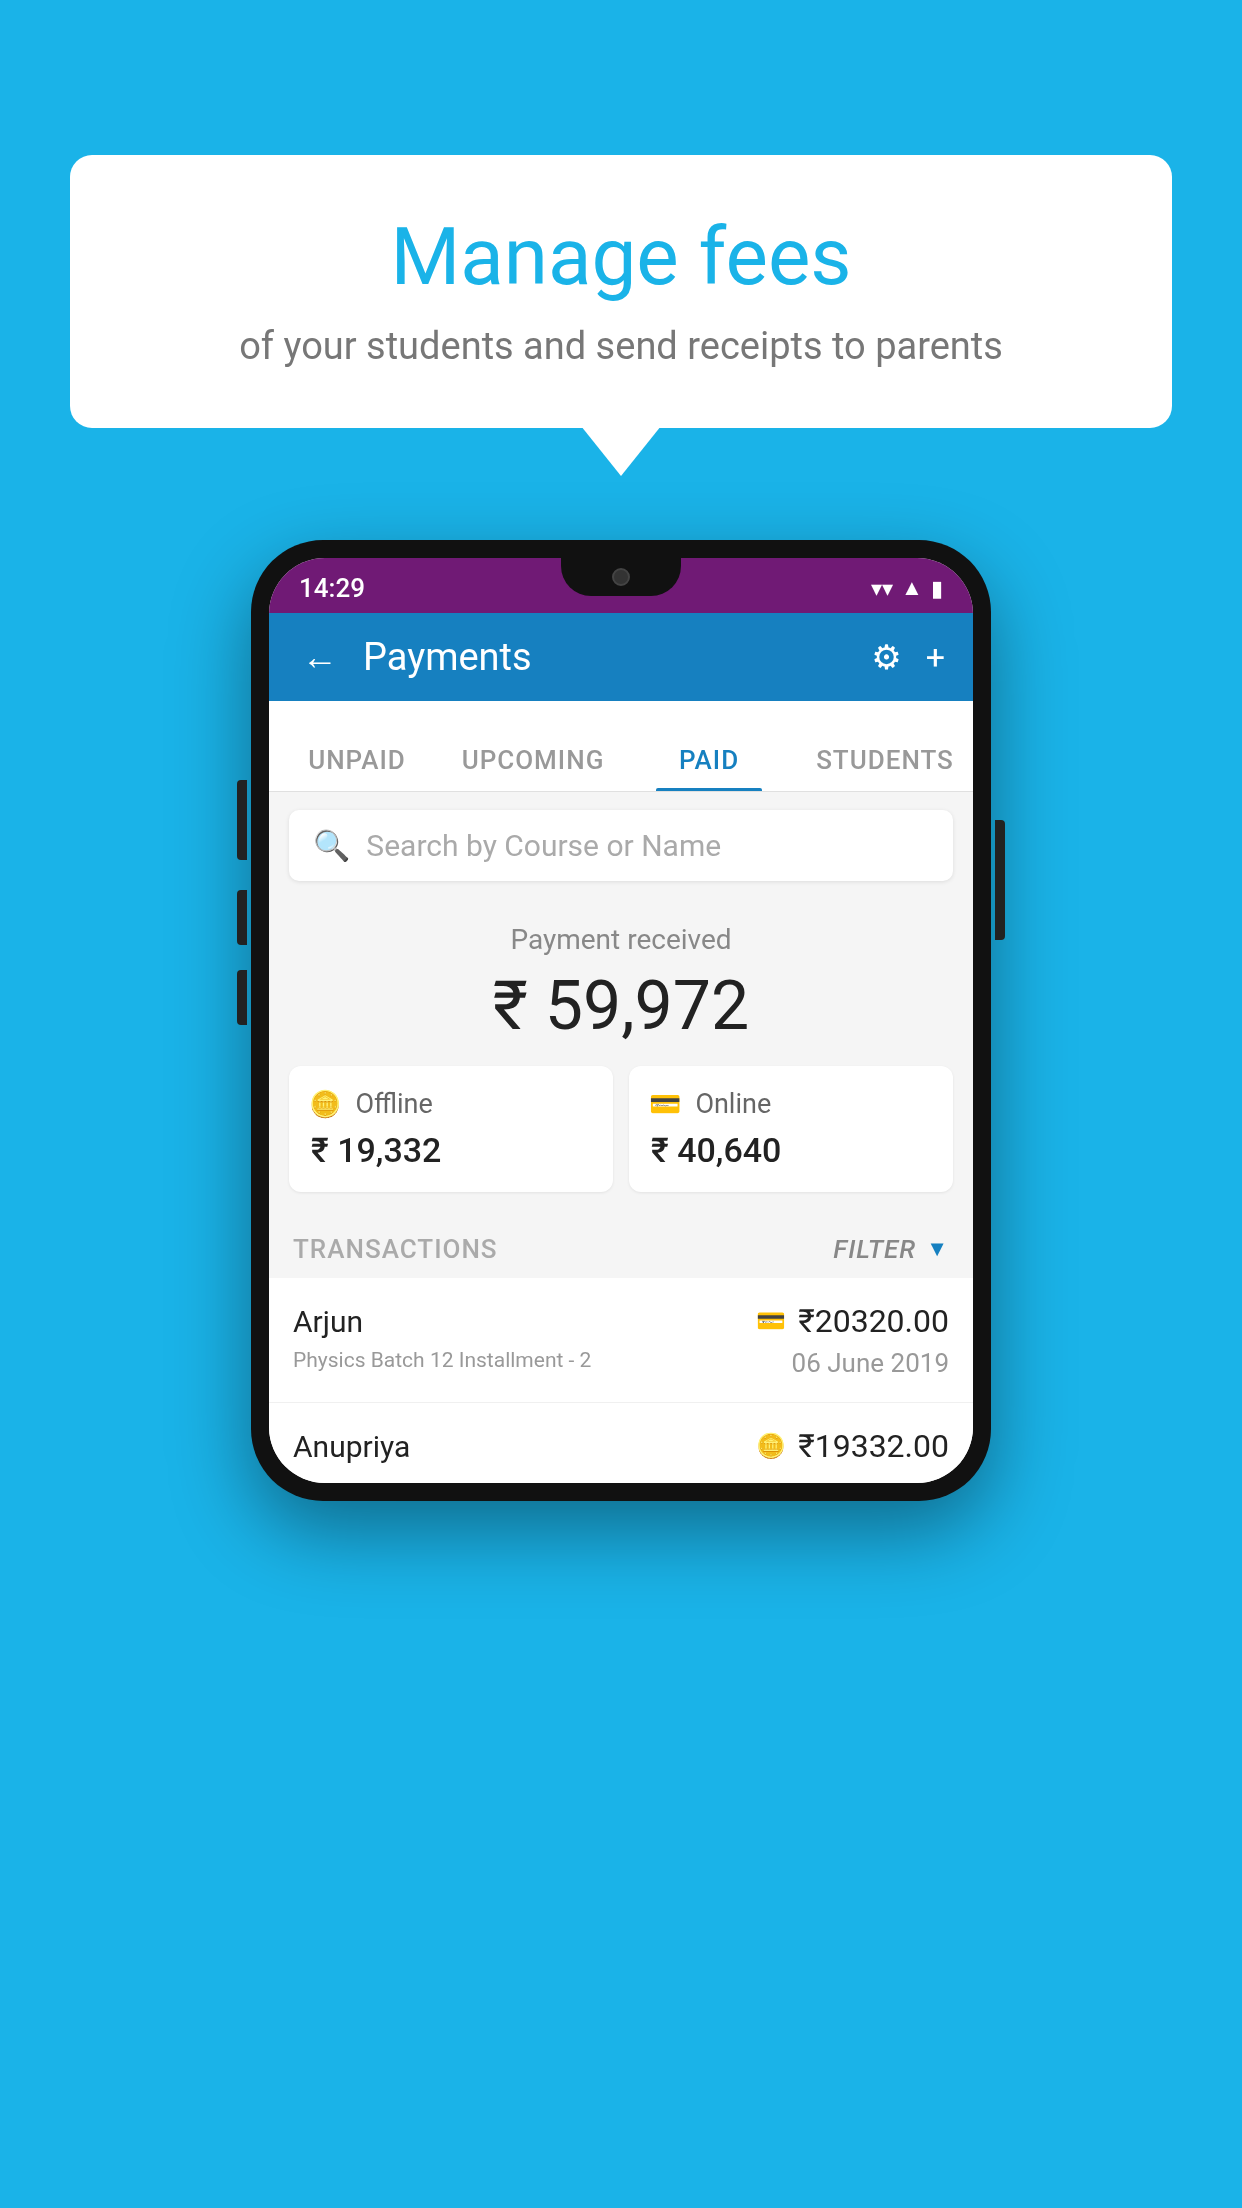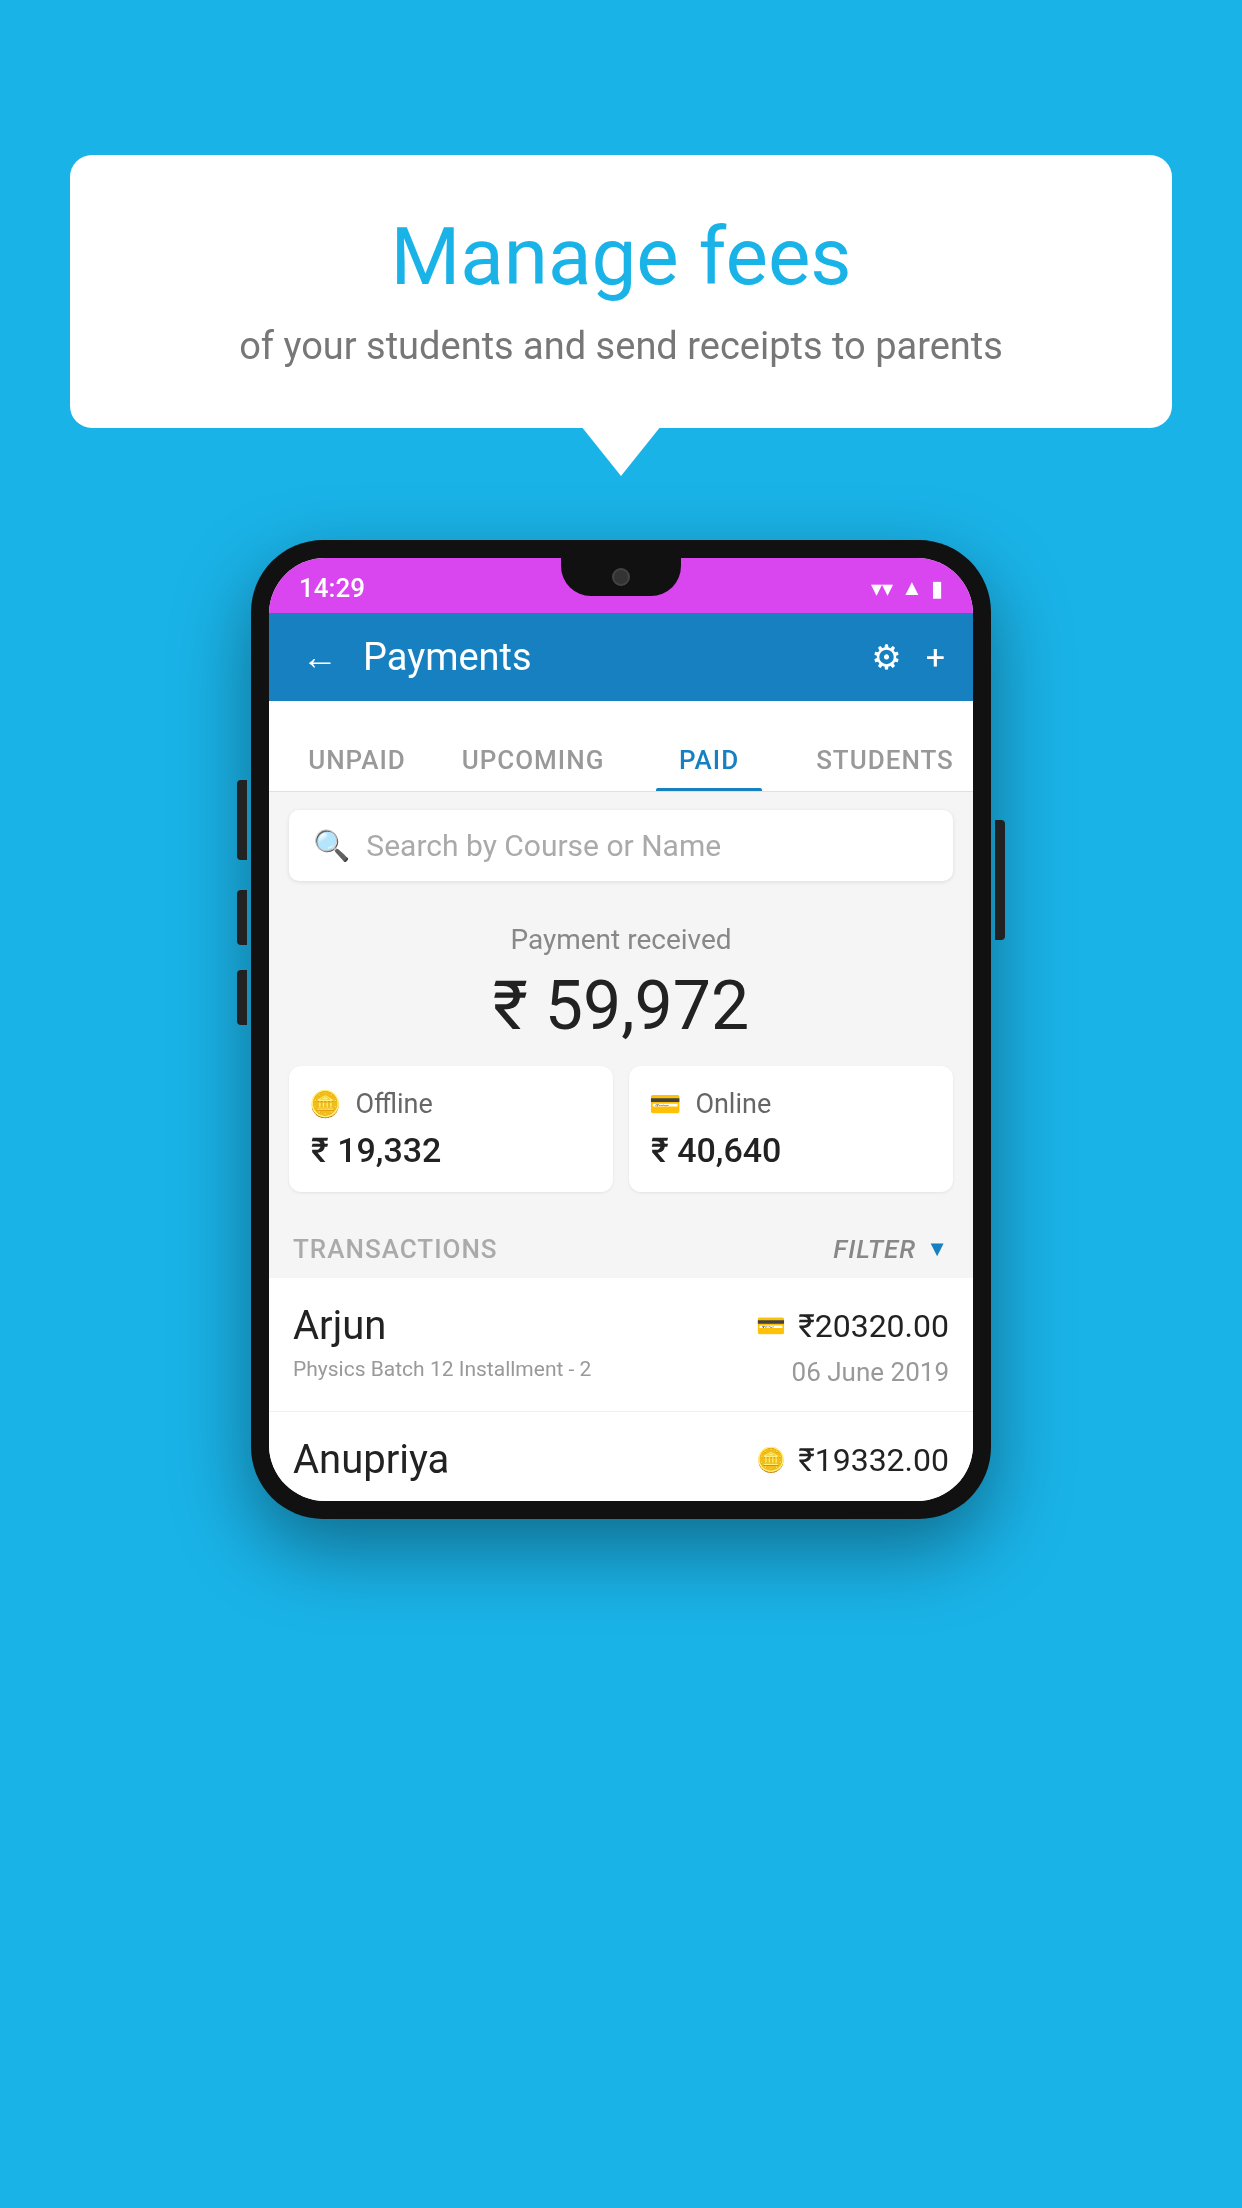--- a/index.html
+++ b/index.html
@@ -122,21 +122,21 @@
       border-radius: 50%;
       position: absolute;
       top: 10px;
       left: 50%;
       transform: translateX(-50%);
       border: 2px solid #444;
     }
 
     
     .status-bar {
-      background: #d946ef;
+      background: #701a75;
       height: 55px;
       display: flex;
       align-items: center;
       justify-content: space-between;
       padding: 0 30px;
       padding-top: 5px;
     }
 
     .status-time {
       color: white;
@@ -345,21 +345,21 @@
     }
 
     .transaction-top {
       display: flex;
       justify-content: space-between;
       align-items: center;
       margin-bottom: 8px;
     }
 
     .transaction-name {
-      font-size: 40px;
+      font-size: 30px;
       color: #222;
       font-weight: 400;
     }
 
     .transaction-amount-area {
       display: flex;
       align-items: center;
       gap: 12px;
     }
 

